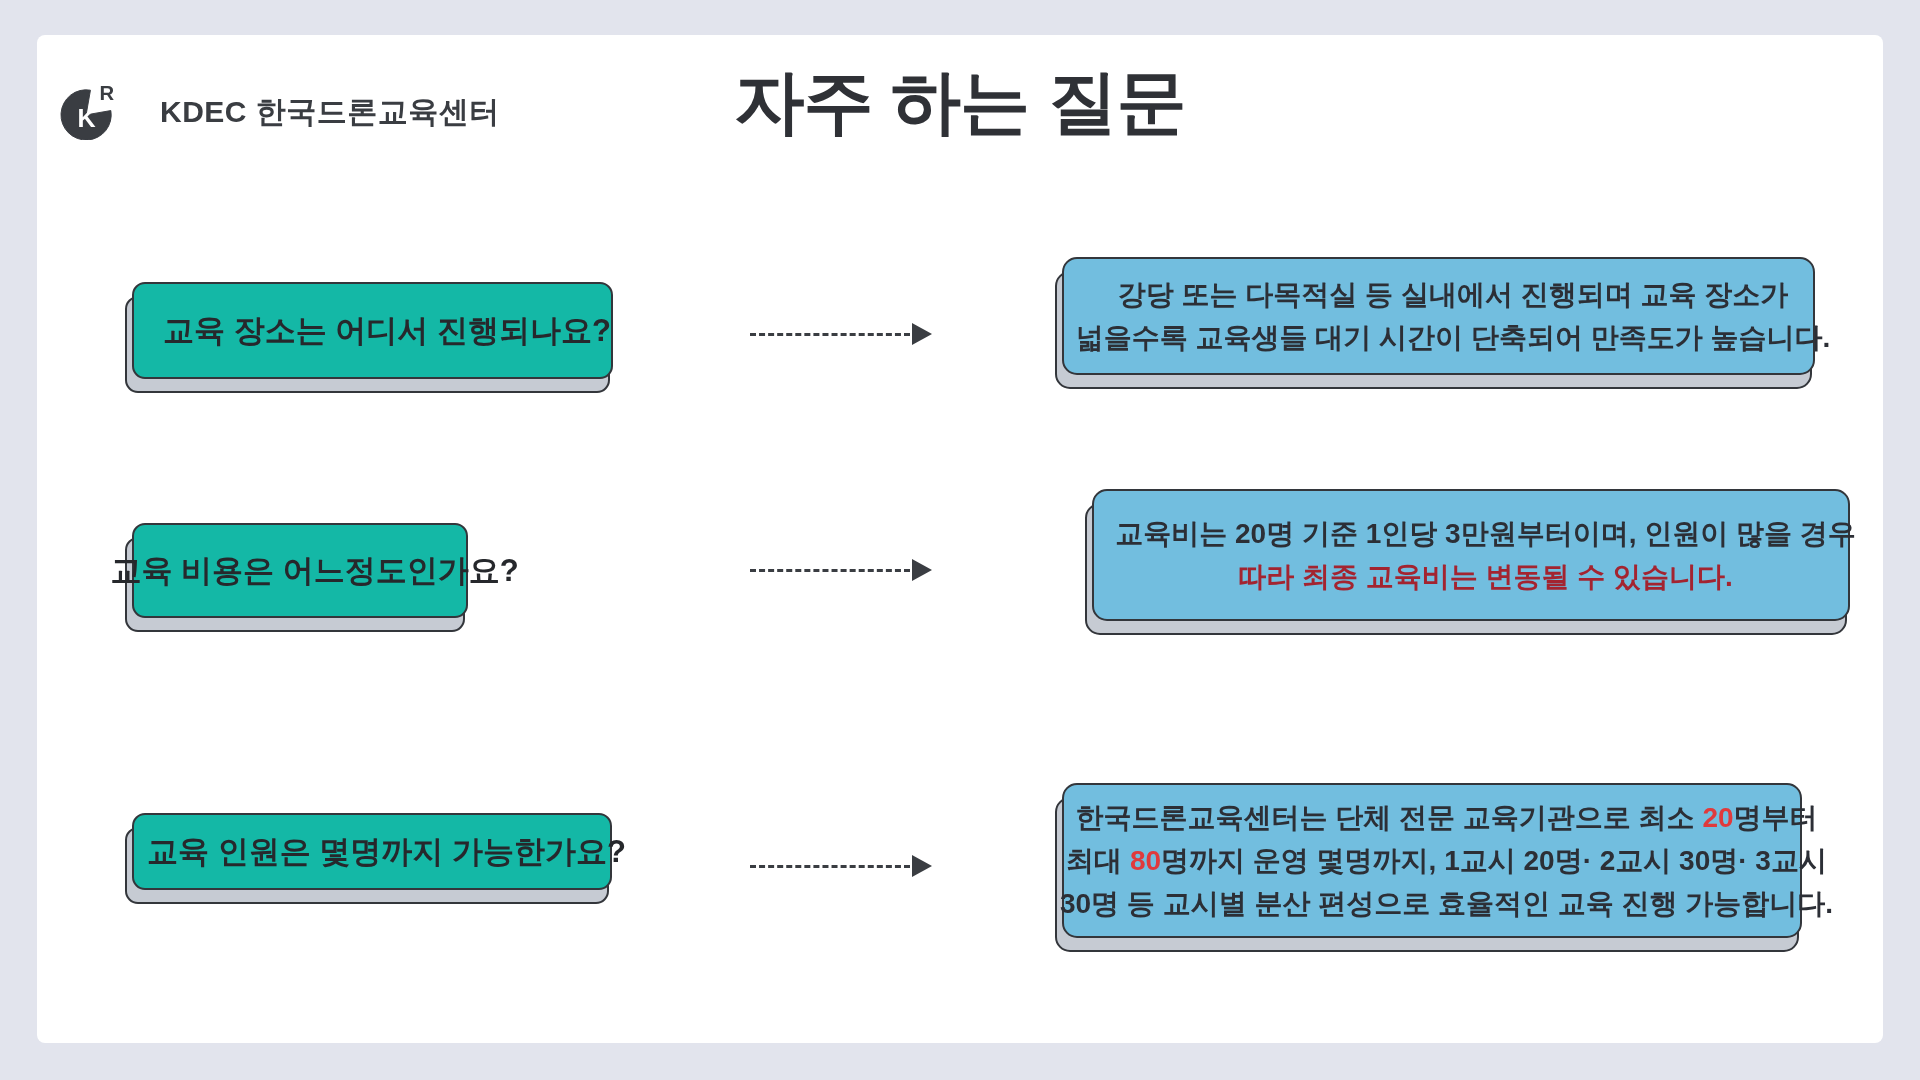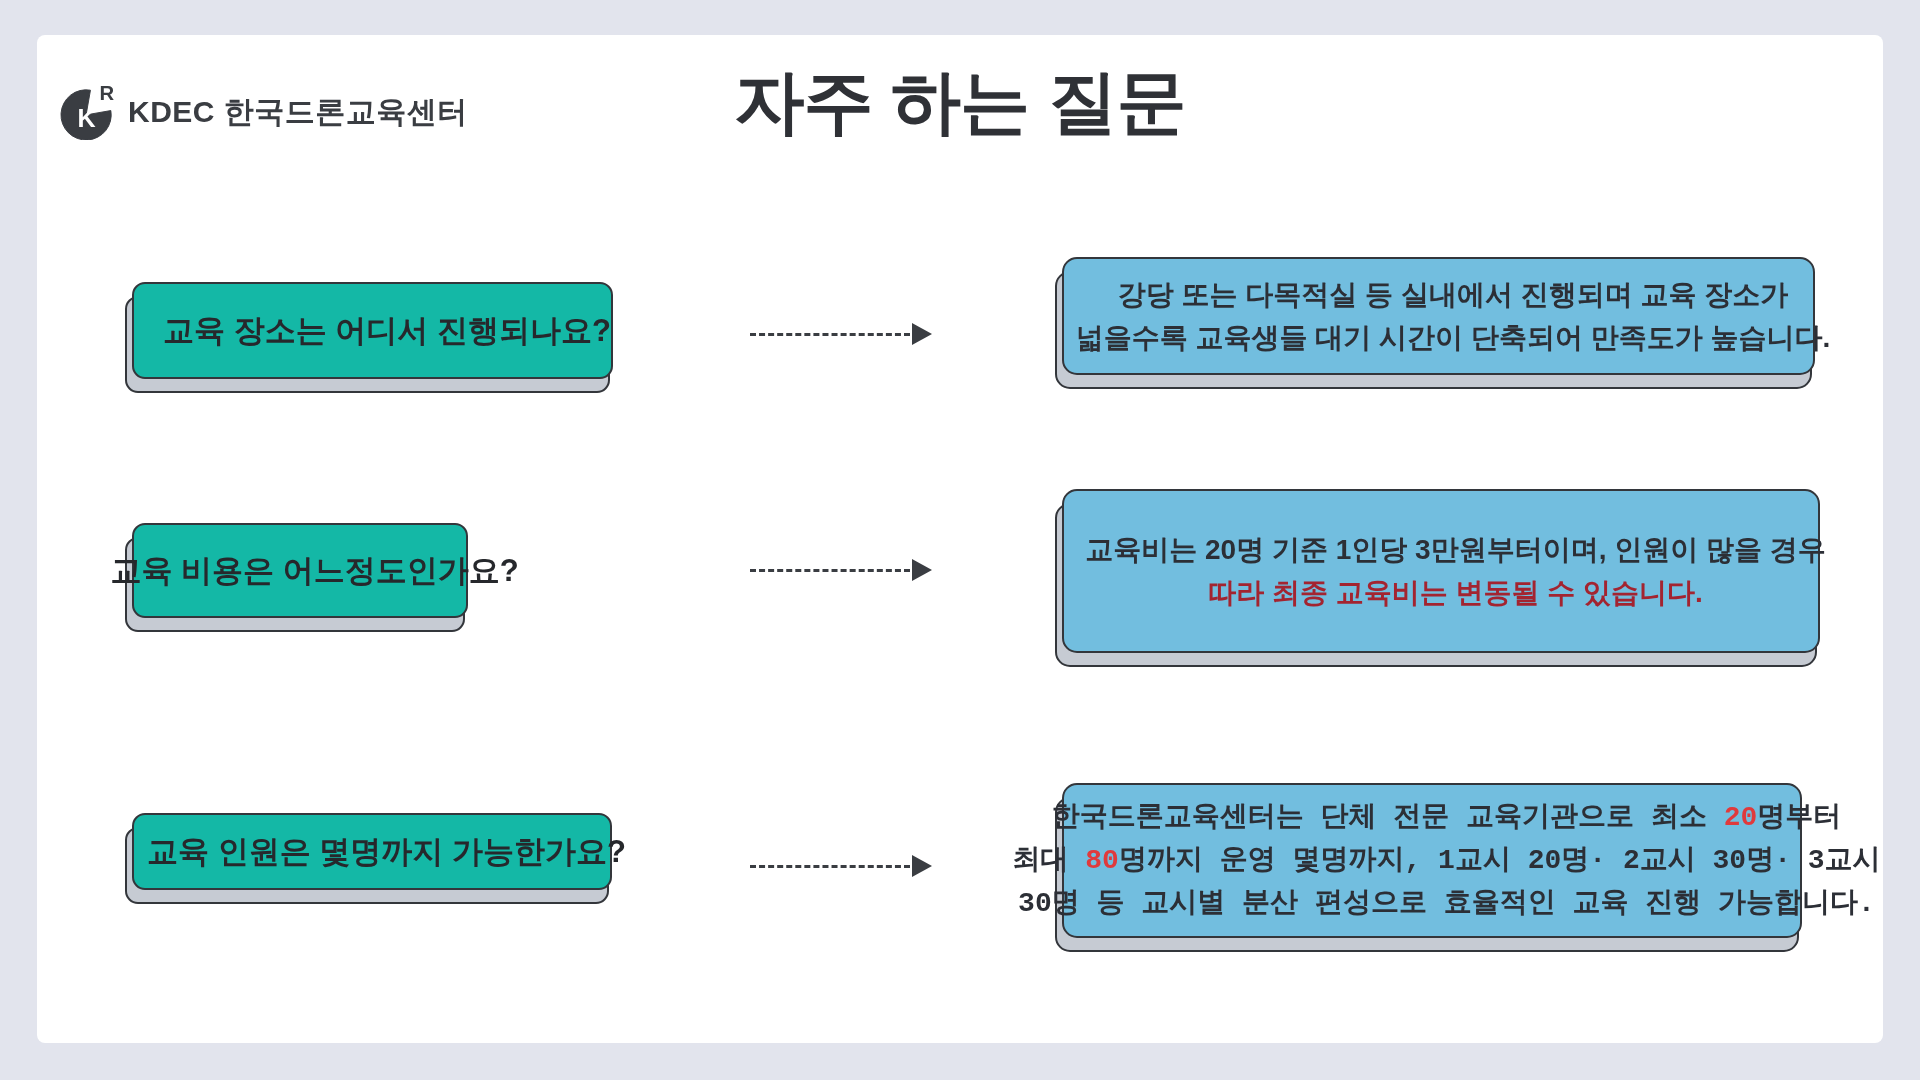--- a/index.html
+++ b/index.html
@@ -18,21 +18,21 @@
     border-radius: 8px;
   }
   
   .logo-wrap {
     position: absolute; left: 60px; top: 84px;
     display: flex; align-items: center; gap: 10px;
   }
   .logo-mark { width: 58px; height: 56px; display: block; }
   .logo-text {
     font-size: 30px; font-weight: 800; color: #3a3d42;
-    letter-spacing: 0.5px; white-space: nowrap;
+    letter-spacing: 0.5px; white-space: nowrap; margin-left: 32px;
   }
   .page-title {
     position: absolute; left: 0; right: 0; top: 56px;
     text-align: center;
     font-size: 70px; font-weight: 900; color: #2f3136;
     letter-spacing: -1px;
   }
   
   .box { position: absolute; }
   .face3d {
@@ -58,22 +58,22 @@
   }
   .ans-line {
     font-size: 28px; font-weight: 600; color: #2c2f36;
     line-height: 43px; text-align: center; white-space: nowrap;
   }
   
   .q1 { left: 132px; top: 282px; width: 481px; height: 97px; }
   .q2 { left: 132px; top: 523px; width: 336px; height: 95px; }
   .q3 { left: 132px; top: 813px; width: 480px; height: 77px; }
   .a1 { left: 1062px; top: 257px; width: 753px; height: 118px; }
-  .a2 { left: 1062px; top: 489px; width: 758px; height: 164px; border-radius: 30px; }
-  .a3 { left: 1062px; top: 783px; width: 740px; height: 155px; font-family: Liberation Mono, monospace; }
+  .a2 { left: 1092px; top: 489px; width: 758px; height: 132px; border-radius: 30px; }
+  .a3 { left: 1062px; top: 783px; width: 740px; height: 155px; }
   
   .arrow {
     position: absolute;
     width: 182px; height: 24px;
     display: flex; align-items: center;
   }
   .arrow .dash {
     flex: 1; height: 0;
     border-top: 3.5px dashed #3a3d42;
   }

